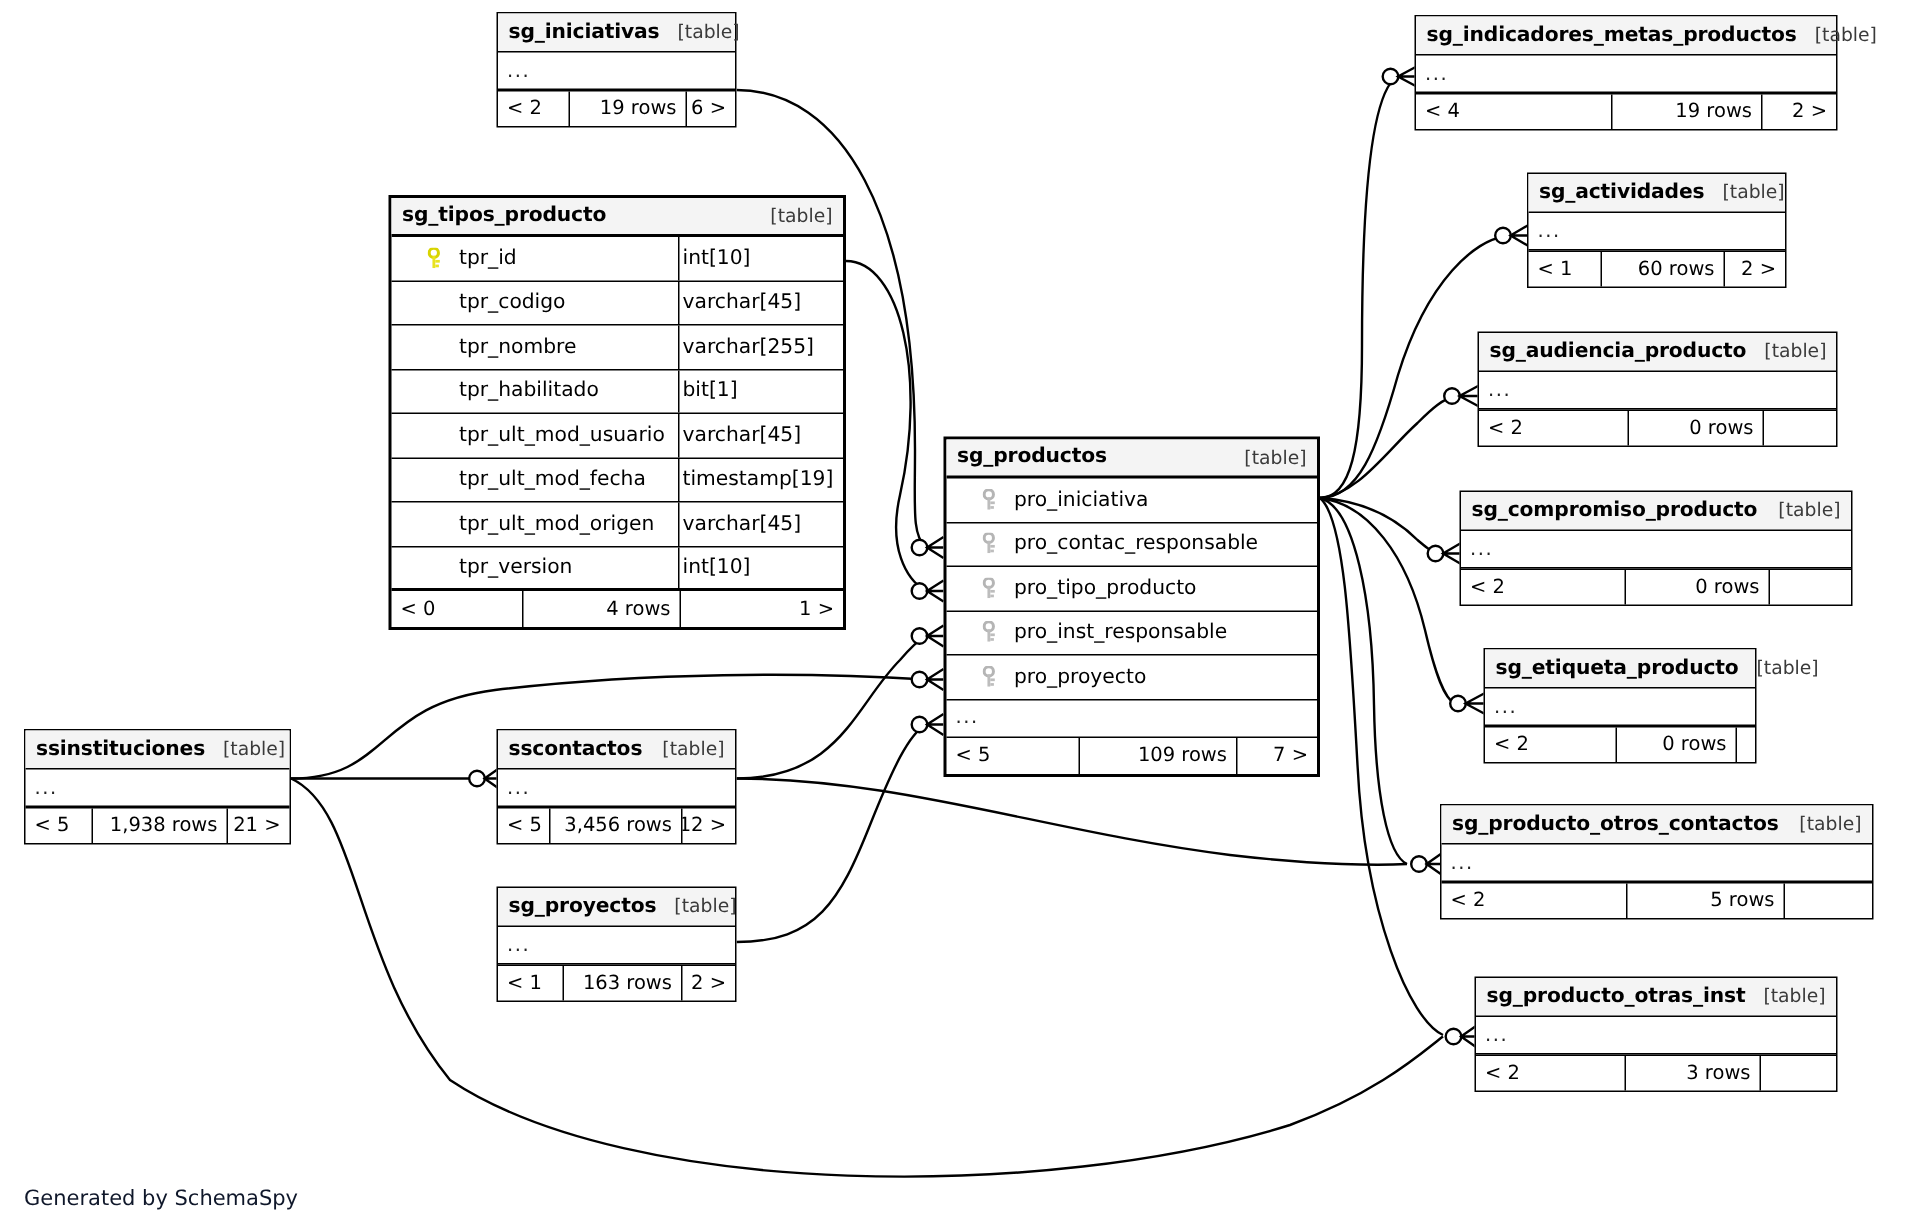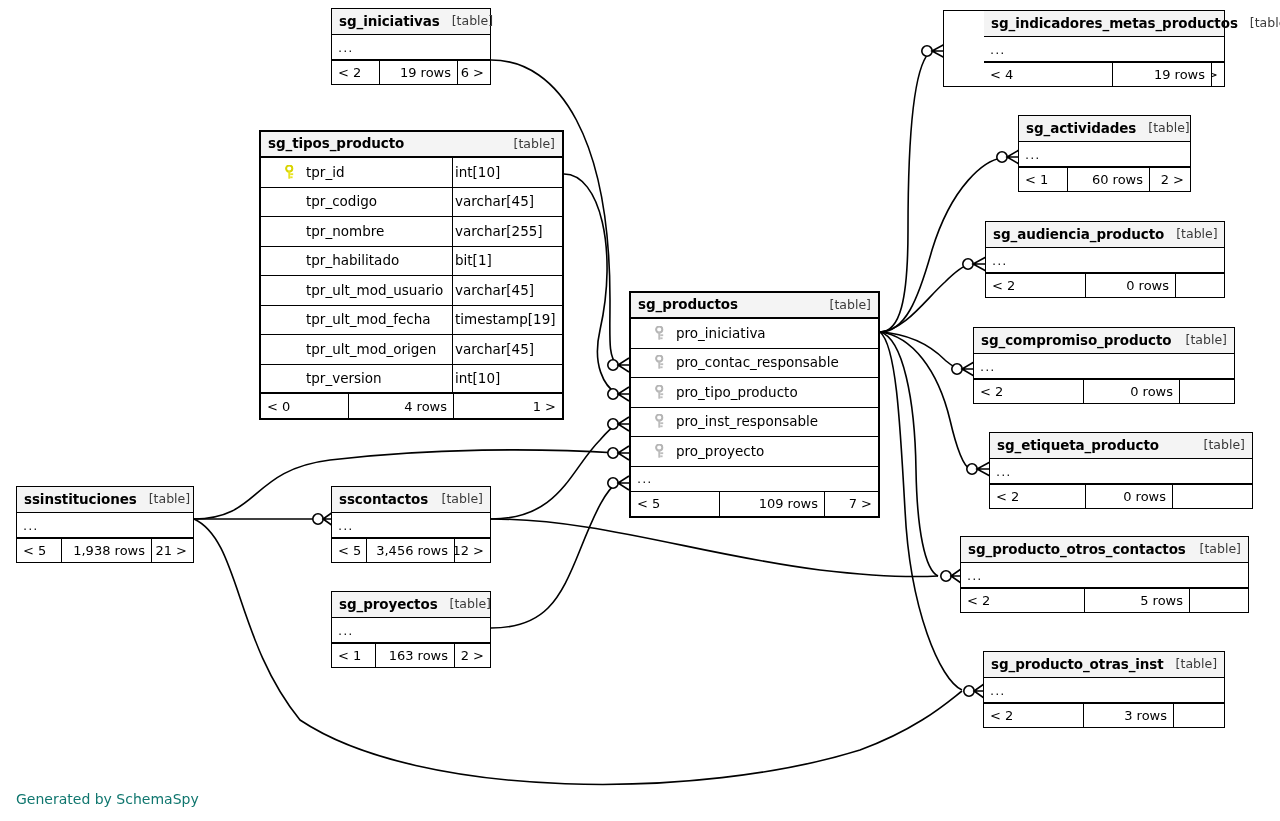--- a/index.html
+++ b/index.html
@@ -152,21 +152,21 @@
   }
   .foot-left   { justify-content: flex-start; border-right: 1.4px solid #000000; }
   .foot-center { justify-content: flex-end;   border-right: 1.4px solid #000000; }
   .foot-right  { justify-content: flex-end; }
 
   .footer-note {
     position: absolute;
     left: 16px;
     top: 791px;
     font-size: 14px;
-    color: #0f766e;
+    color: #0f172a;
     white-space: nowrap;
   }
 </style>
 </head>
 <body>
 
 <div id="canvas">
 
   <svg id="edges" viewBox="0 0 1280 821" xmlns="http://www.w3.org/2000/svg">
 
@@ -413,21 +413,21 @@
       </div>
     </div>
     <div class="ellip-row" style="border-bottom-width:1.6px;">...</div>
     <div class="tbl-foot">
       <div class="foot-cell foot-left" style="width:89px">&lt; 5</div>
       <div class="foot-cell foot-center" style="width:105px">109 rows</div>
       <div class="foot-cell foot-right" style="flex:1">7 &gt;</div>
     </div>
   </div>
 
-  <div class="tbl thin" style="left:943px; top:10px; width:282px;padding-left:40px;">
+  <div class="tbl thin" style="left:943px; top:10px; width:282px;">
     <div class="tbl-title">
       <span class="tbl-name">sg_indicadores_metas_productos</span>
       <span class="tbl-type">[table]</span>
     </div>
     <div class="ellip-row">...</div>
     <div class="tbl-foot">
       <div class="foot-cell foot-left" style="width:131px">&lt; 4</div>
       <div class="foot-cell foot-center" style="width:100px">19 rows</div>
       <div class="foot-cell foot-right" style="flex:1">2 &gt;</div>
     </div>
@@ -465,21 +465,21 @@
       <span class="tbl-type">[table]</span>
     </div>
     <div class="ellip-row">...</div>
     <div class="tbl-foot">
       <div class="foot-cell foot-left" style="width:110px">&lt; 2</div>
       <div class="foot-cell foot-center" style="width:96px">0 rows</div>
       <div class="foot-cell foot-right" style="flex:1"></div>
     </div>
   </div>
 
-  <div class="tbl thin" style="left:989px; top:432px; width:264px;">
+  <div class="tbl thin" style="left:989px; top:432px; width:182px;">
     <div class="tbl-title">
       <span class="tbl-name">sg_etiqueta_producto</span>
       <span class="tbl-type">[table]</span>
     </div>
     <div class="ellip-row">...</div>
     <div class="tbl-foot">
       <div class="foot-cell foot-left" style="width:96px">&lt; 2</div>
       <div class="foot-cell foot-center" style="width:87px">0 rows</div>
       <div class="foot-cell foot-right" style="flex:1"></div>
     </div>

